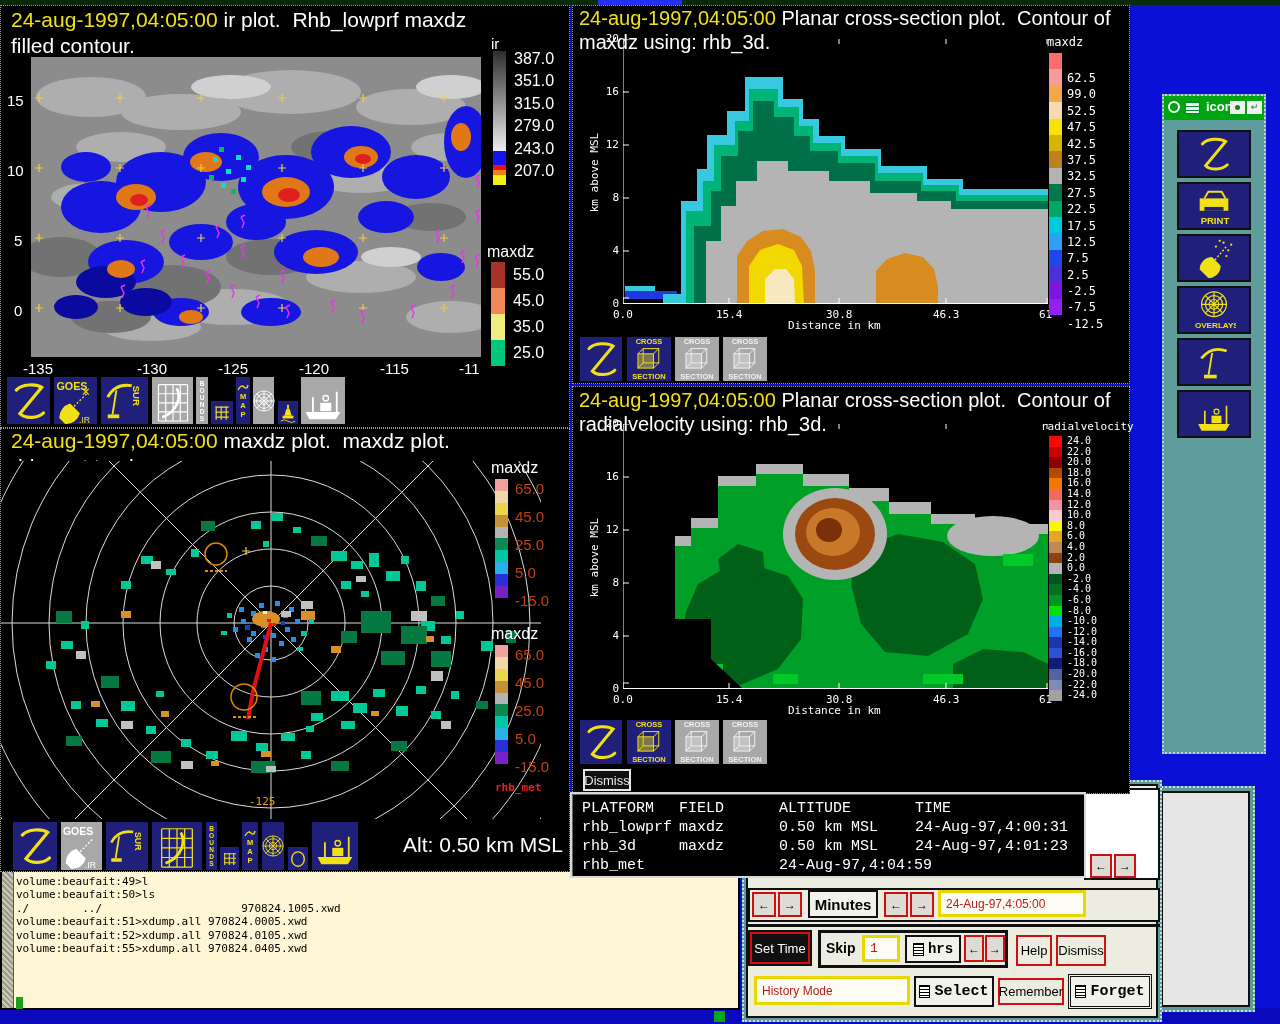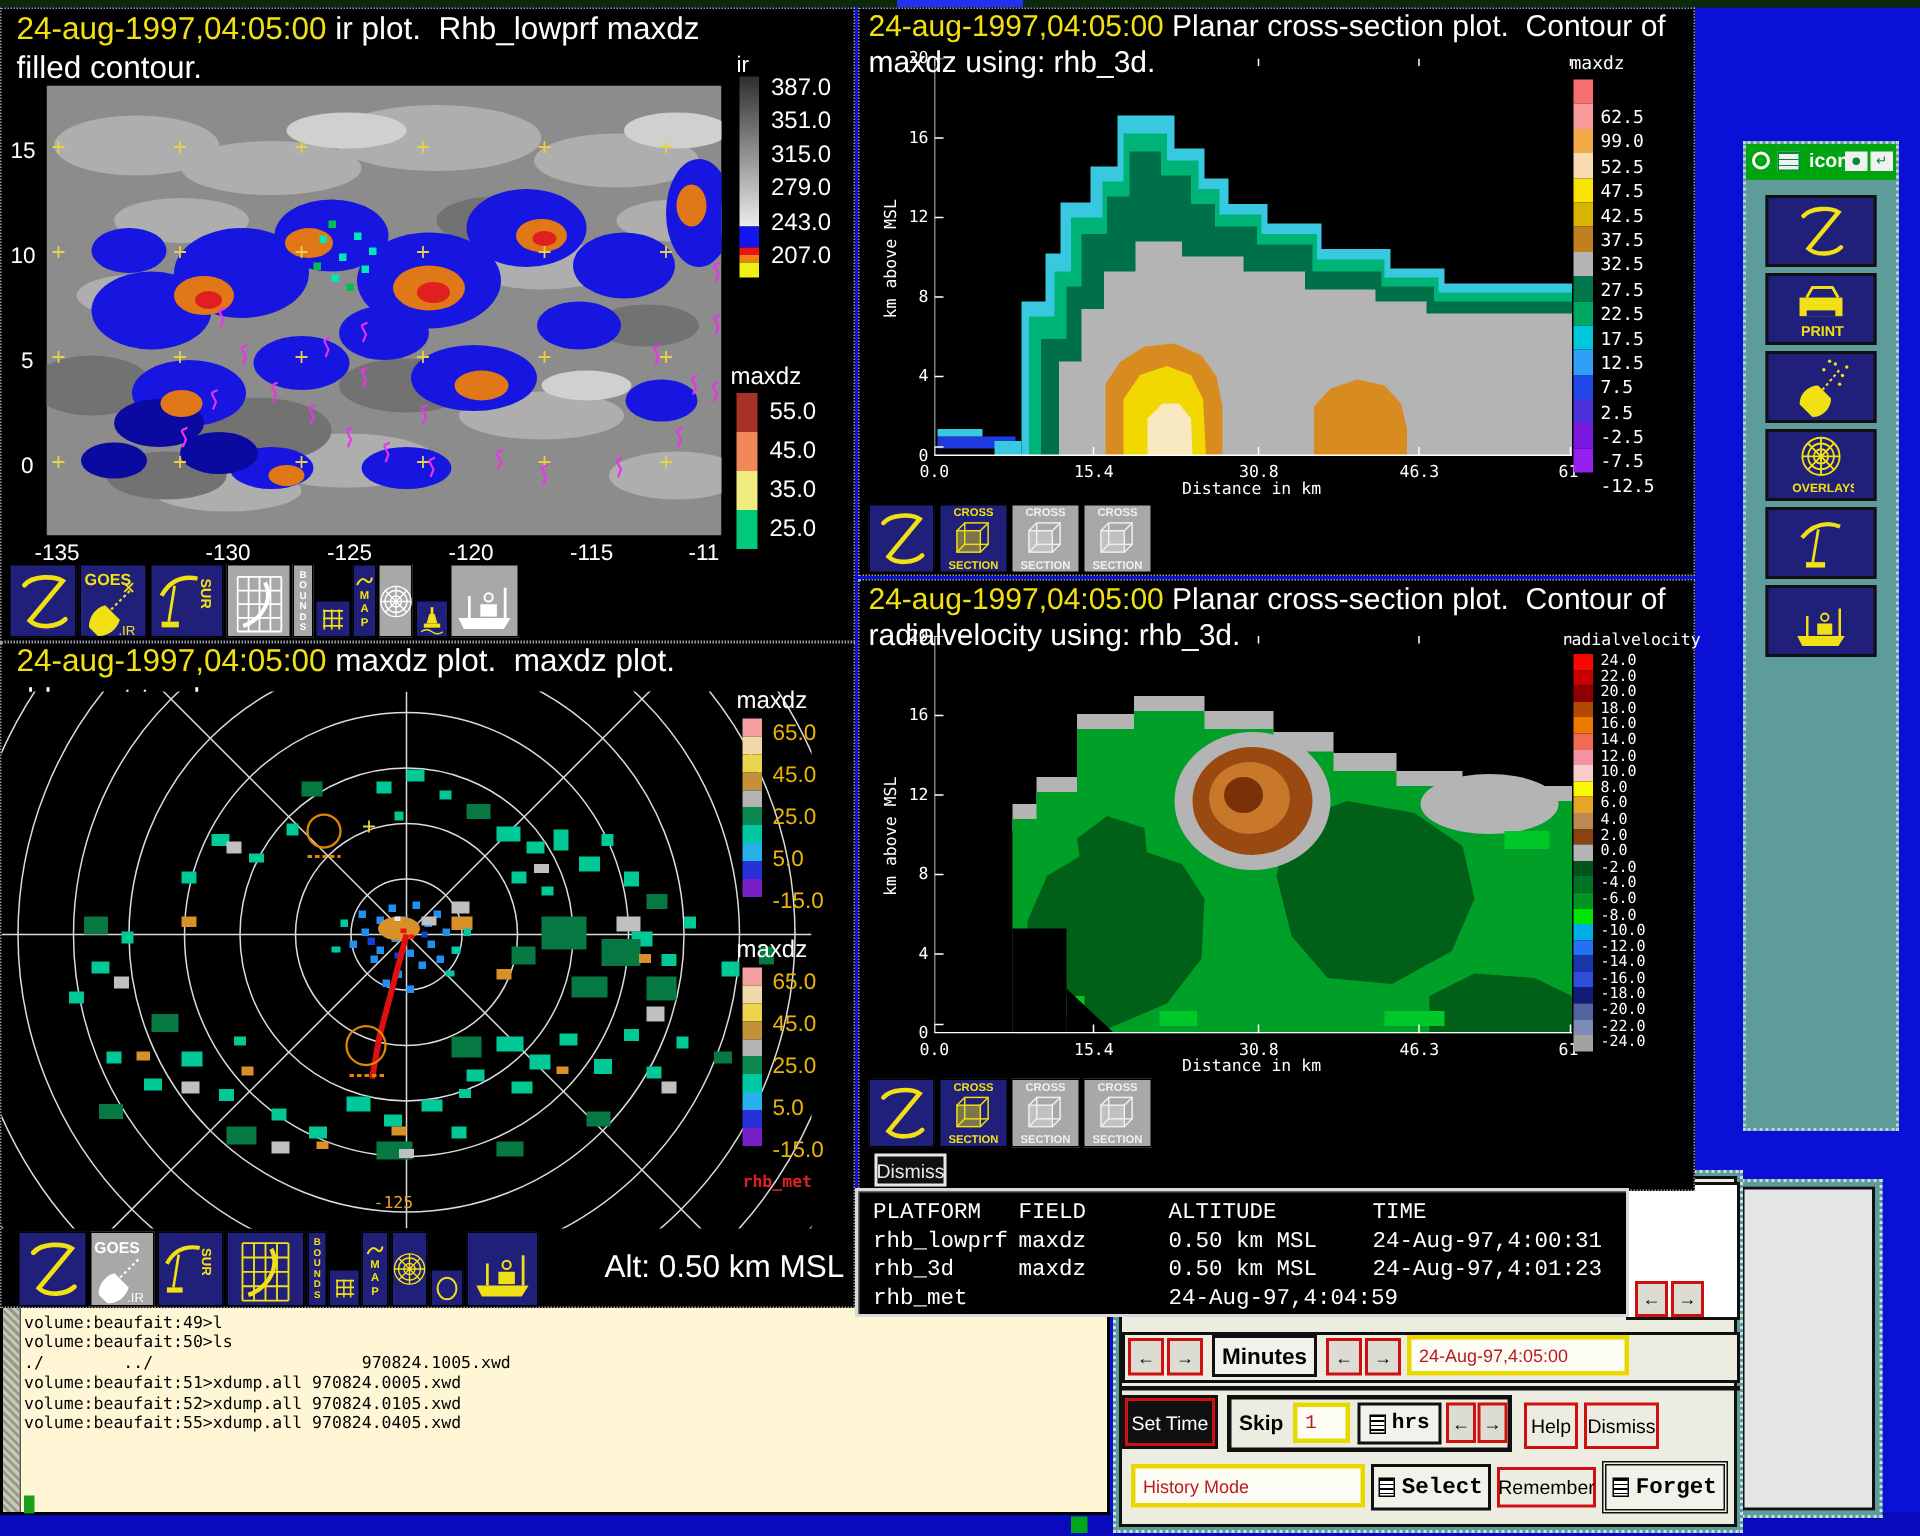--- a/index.html
+++ b/index.html
@@ -10,21 +10,21 @@
   .t2{color:#fff;font-size:21px;white-space:pre;}
   .ts1{color:#F0E014;font-size:20px;white-space:pre;}
   .ts2{color:#fff;font-size:20px;white-space:pre;}
   .axlab{color:#fff;font-size:15px;}
   .cbtitle{color:#fff;font-size:15px;}
   .cl{color:#fff;font-size:16px;height:22.4px;line-height:22.4px;}
   .cmrow{display:flex;align-items:stretch;height:26px;}
   .cmrow .sw{width:14px;}
   .cmrow .cl2{color:#fff;font-size:16px;line-height:26px;padding-left:8px;}
   .rsw{width:13px;height:11.9px;}
-  .rlab{color:#eab308;font-size:15px;height:28px;line-height:28px;}
+  .rlab{color:#c2410c;font-size:15px;height:28px;line-height:28px;}
   .xsw{width:13px;height:16.4px;}
   .xlab{color:#fff;font-family:"DejaVu Sans Mono",monospace;font-size:12px;height:16.4px;line-height:16.4px;}
   .vsw{width:13px;height:10.6px;}
   .vlab{color:#fff;font-family:"DejaVu Sans Mono",monospace;font-size:10px;height:10.6px;line-height:10.6px;}
   .mtick{color:#fff;font-family:"DejaVu Sans Mono",monospace;font-size:11px;}
   .tbtn{box-sizing:border-box;border:1px solid #000;display:flex;align-items:center;justify-content:center;flex-direction:column;}
   .tbtn.navy{background:#20207A;color:#F0E014;}
   .tbtn.gray{background:#A8A8A8;color:#FFFFFF;}
   .xbtn{box-sizing:border-box;border:1px solid #000;display:flex;flex-direction:column;align-items:center;justify-content:center;font-weight:bold;font-size:7.5px;}
   .xbtn.active{background:#20207A;color:#F0E014;}

